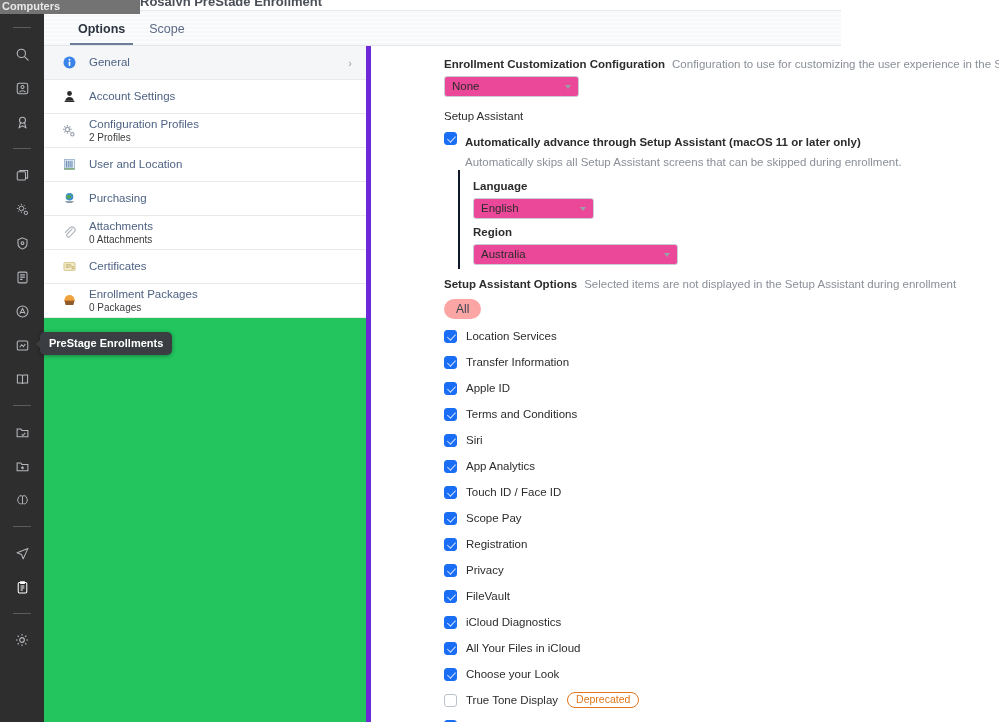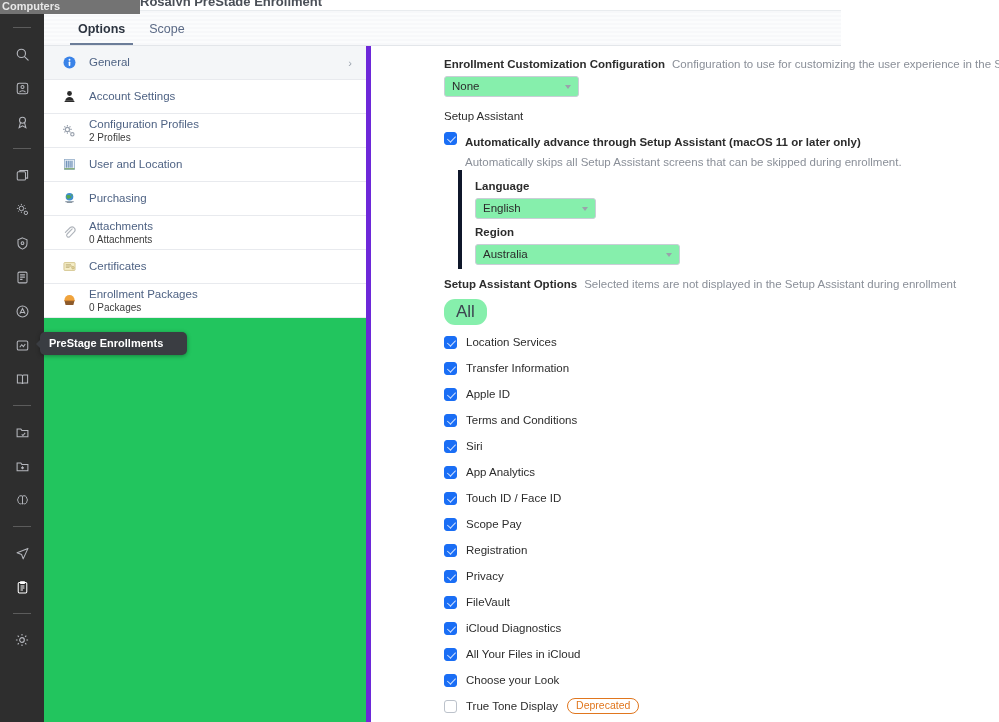--- a/index.html
+++ b/index.html
@@ -44,21 +44,21 @@
   }
   .rail-icon svg { display: block; }
   .rail-icon.active { color: #ffffff; }
 
   
   .tooltip {
     position: absolute;
     left: 40px; top: 332px;
     background: #3a3d42; color: #ffffff;
     font-size: 11px; font-weight: bold;
-    padding: 5px 24px 6px 9px;
+    padding: 5px 9px 6px 9px;
     border-radius: 5px;
     white-space: nowrap;
     z-index: 20;
     box-shadow: 0 1px 4px rgba(0,0,0,.35);
     text-align: center;
   }
   .tooltip::before {
     content: ""; position: absolute;
     left: -4px; top: 50%; margin-top: -4px;
     border-top: 4px solid transparent;
@@ -151,21 +151,21 @@
   .field-head { display: flex; align-items: baseline; white-space: nowrap; }
   .field-label { font-size: 11.5px; font-weight: bold; color: #2c2c2c; }
   .field-hint { font-size: 11.5px; color: #8a8f98; margin-left: 7px; }
 
   .select {
     position: relative;
     display: inline-block;
     height: 21px;
     border: 1px solid #c9ced6;
     border-radius: 3px;
-    background: #86efac;
+    background: #ec4899;
     font-size: 11.5px; color: #2b2b2b;
     line-height: 19px;
     padding: 0 22px 0 7px;
     margin-top: 6px;
     cursor: pointer;
   }
   .select .caret {
     position: absolute; right: 7px; top: 50%;
     margin-top: -2px;
     border-left: 3.5px solid transparent;
@@ -208,35 +208,35 @@
   }
   .cb-texts { margin-left: 8px; line-height: 1.22; }
   .cb-main { font-size: 11.5px; color: #2c2c2c; }
   .cb-main.bold { font-weight: bold; }
   .cb-sub { font-size: 11.5px; color: #8a8f98; }
 
   
   .indent {
     margin-left: 14px;
     padding-left: 13px;
-    border-left: 4px solid #0f172a;
+    border-left: 2px solid #0f172a;
     padding-top: 3px;
     padding-bottom: 4px;
   }
   .sub-label {
     font-size: 11.5px; font-weight: bold; color: #2c2c2c;
     margin-top: 7px;
   }
 
   
   .chip {
     display: inline-block;
-    background: #86efac;
+    background: #fca5a5;
     color: #3c4450;
-    font-size: 17px;
+    font-size: 12px;
     border-radius: 11px;
     padding: 3px 12px;
     margin-top: 9px;
     cursor: pointer;
   }
 
   
   .optlist { margin-top: 4px; }
   .optrow {
     display: flex; align-items: center;

